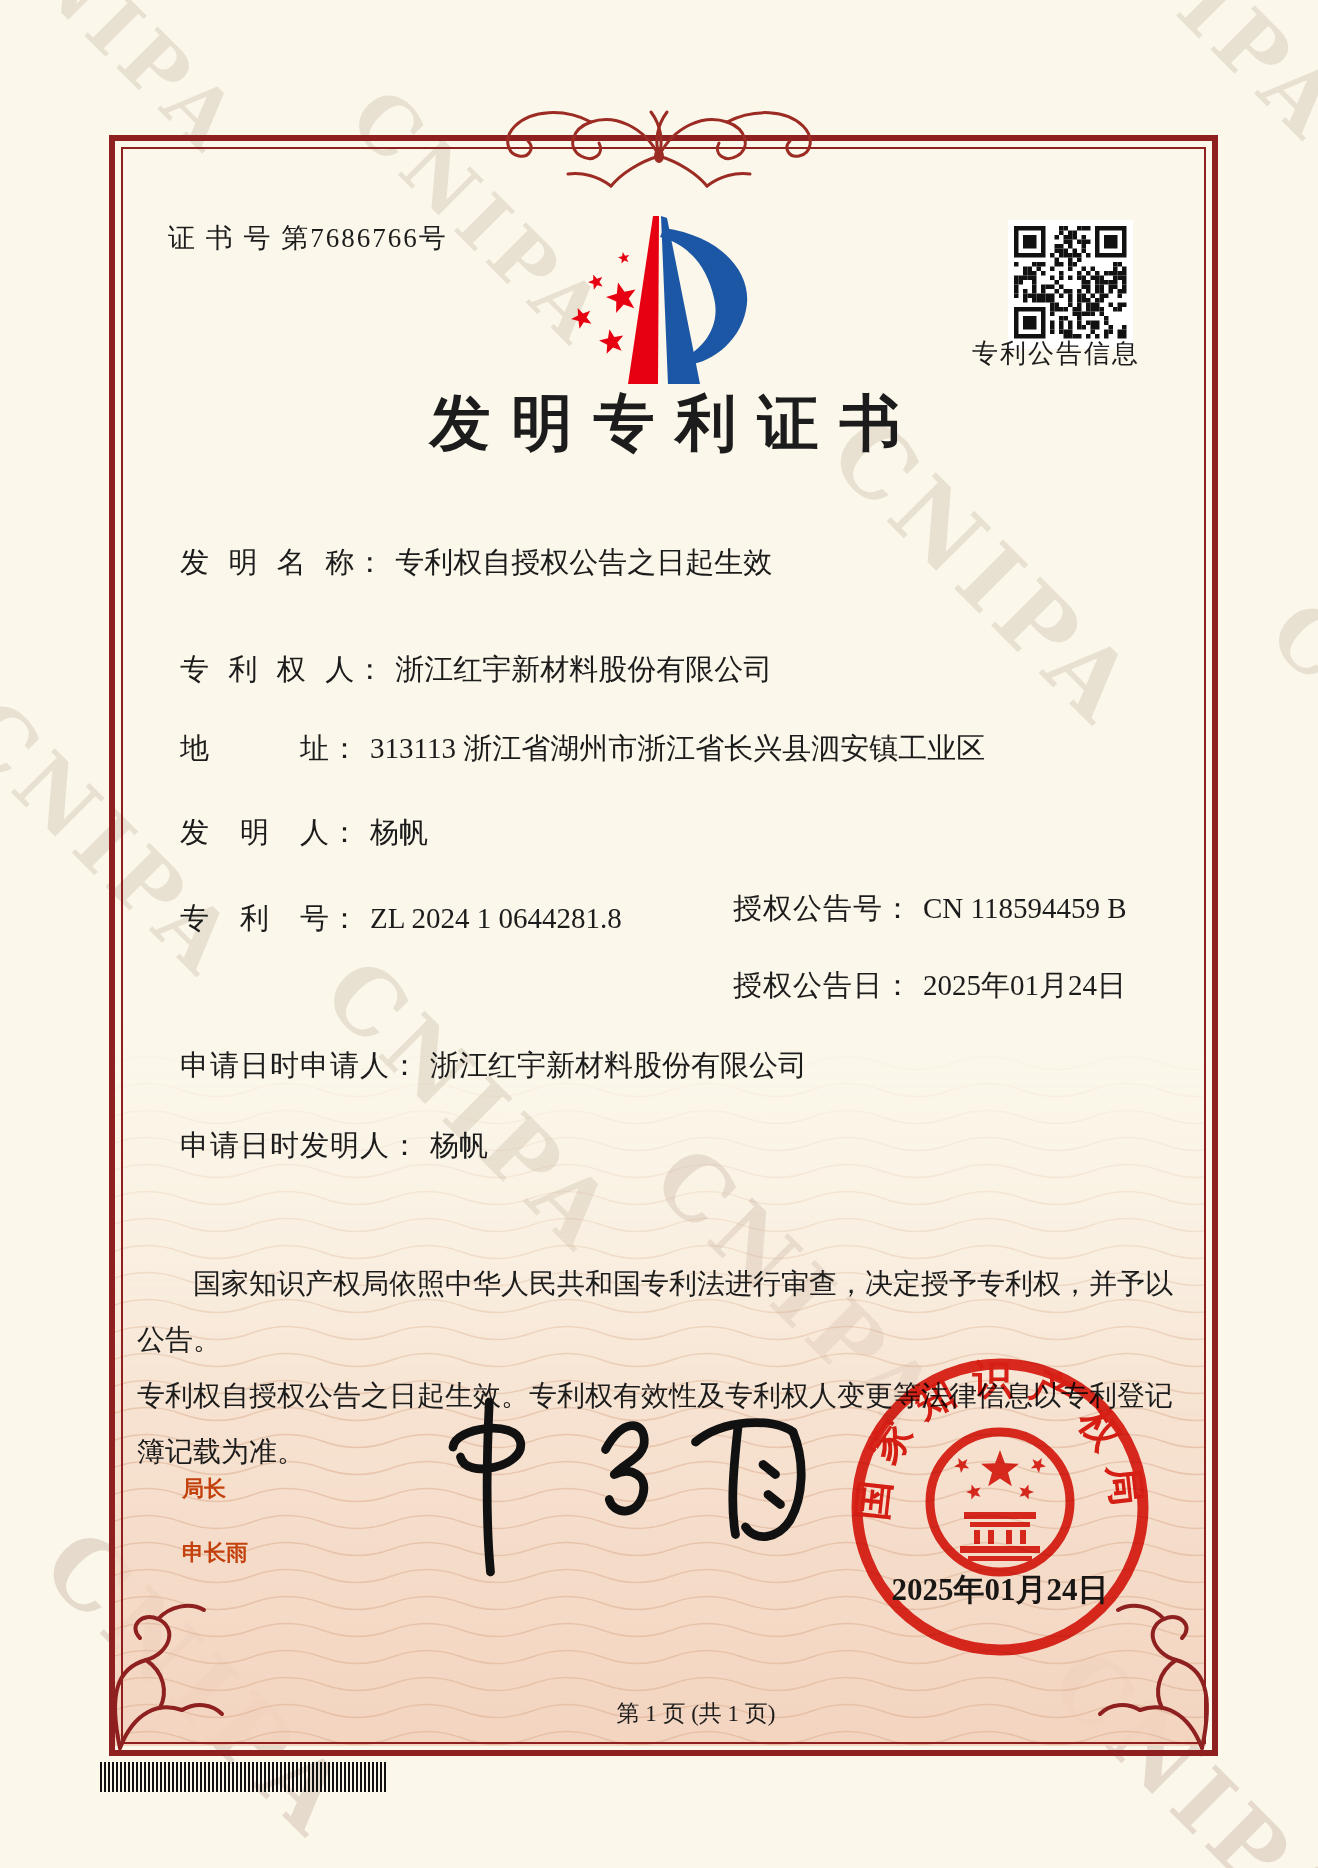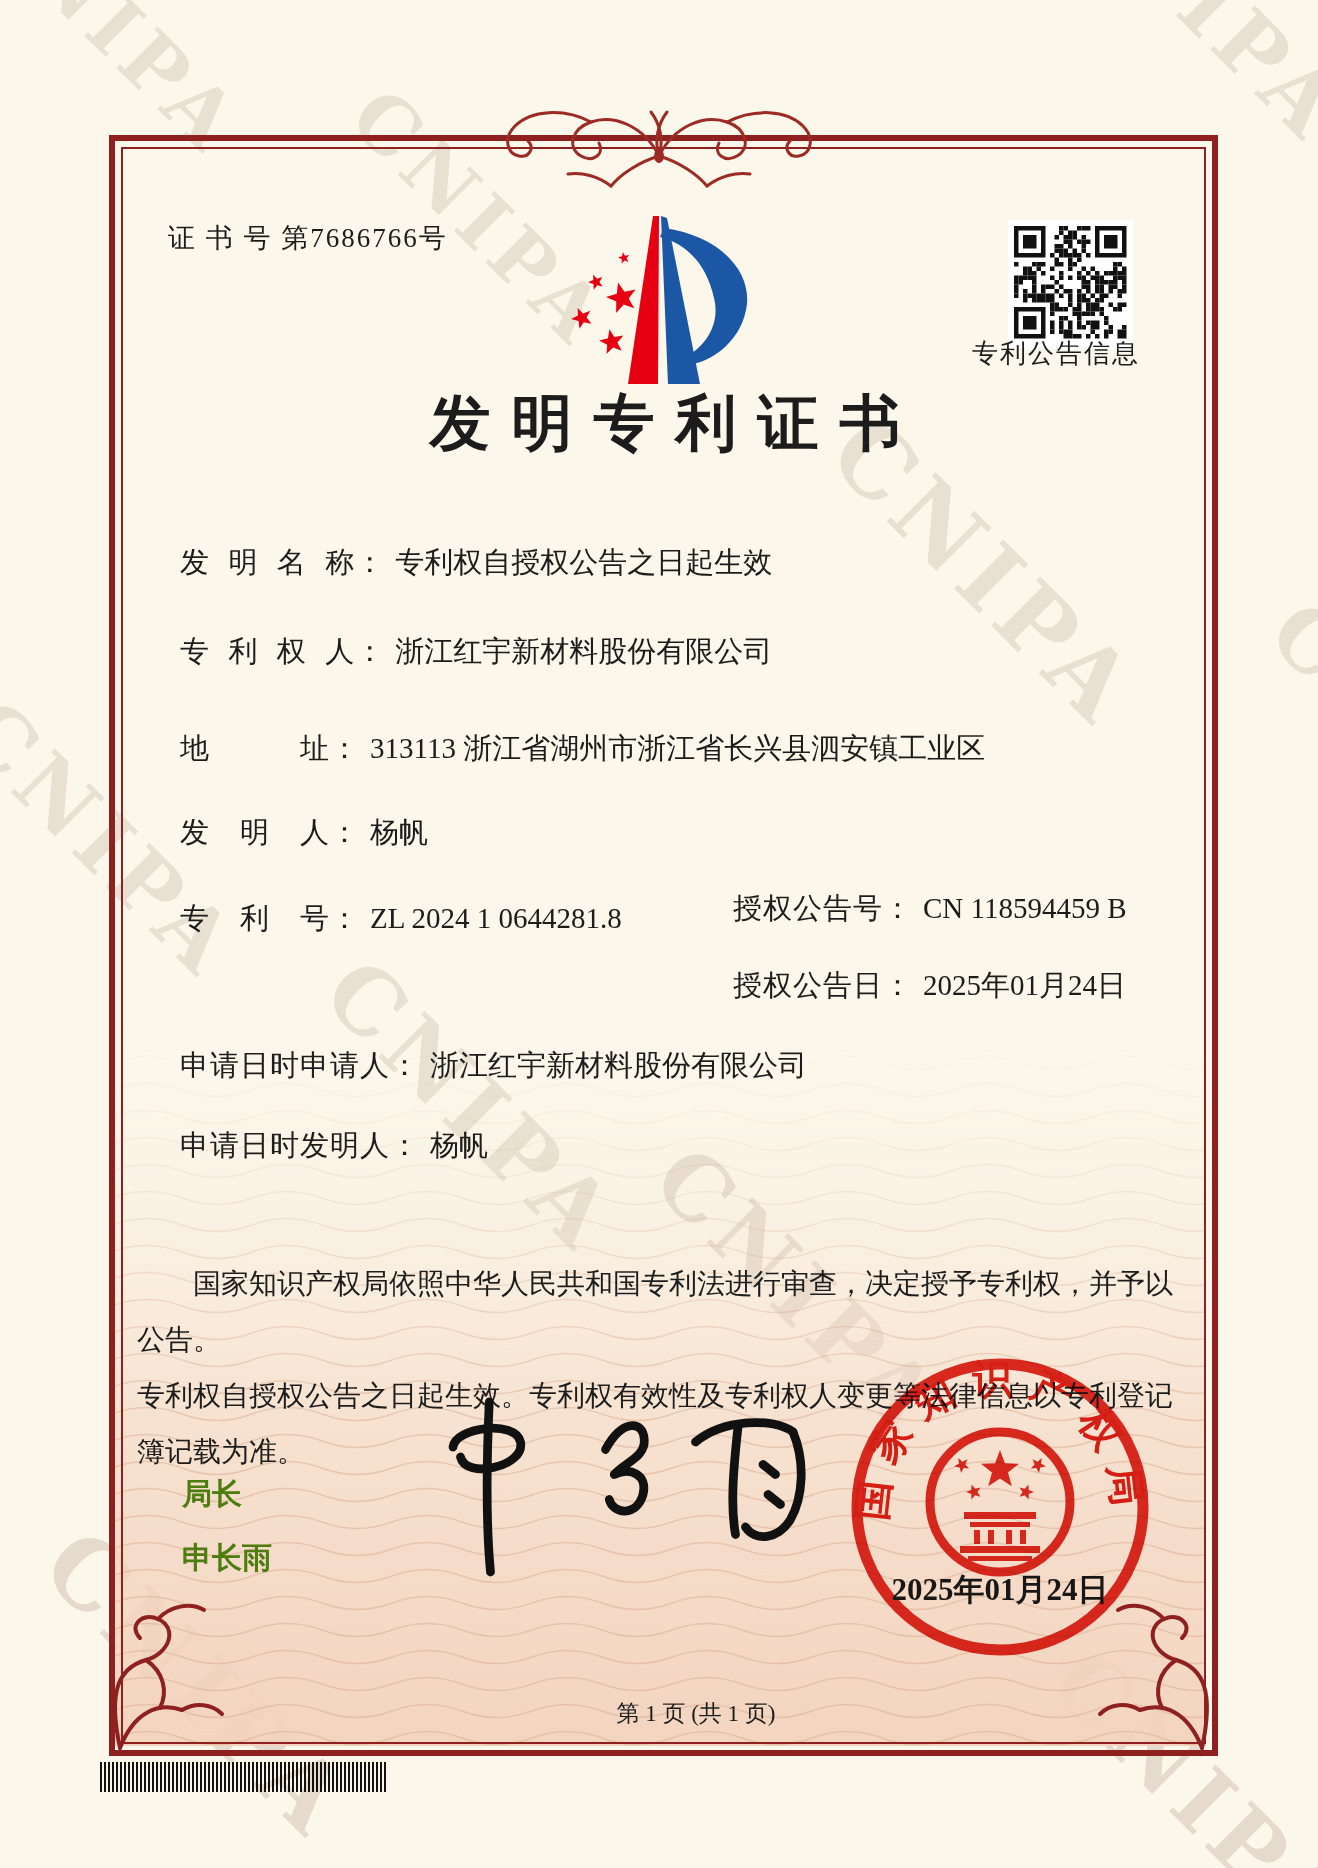--- a/index.html
+++ b/index.html
@@ -35,21 +35,21 @@
   
   .row{position:absolute;font-size:29px;white-space:nowrap;z-index:5;}
   .row .lbl{letter-spacing:1px;font-family:Liberation Mono, monospace;}
   .row .val{margin-left:10px;}
   
   .statement{position:absolute;left:137px;top:1256px;width:1046px;z-index:5;
              font-size:28px;line-height:56px;}
   .statement .l1{text-indent:56px;}
   
   .sig-title,.sig-name{position:absolute;left:182px;z-index:5;
-             font-family:"Liberation Sans","DejaVu Sans",sans-serif;font-size:30px;font-weight:600;color:#4d7c0f;}
+             font-family:"Liberation Sans","DejaVu Sans",sans-serif;font-size:22px;font-weight:600;color:#c2410c;}
   .sig-title{top:1474px;} .sig-name{top:1538px;}
   .sig-script{position:absolute;left:418px;top:1382px;z-index:5;}
   .seal{position:absolute;left:845px;top:1352px;z-index:6;mix-blend-mode:multiply;}
   
   .page-info{position:absolute;left:0;top:1698px;width:100%;text-align:center;font-size:23px;z-index:5;padding-left:37px;}
   .barcode{position:absolute;left:100px;top:1762px;z-index:5;}
 </style>
 </head>
 <body>
 
@@ -384,21 +384,21 @@
         <rect x="9" y="90" width="13.5" height="13.5"></rect>
       </svg>
   </div>
   <div class="qr-caption">专利公告信息</div>
 
   <div class="doc-title">发明专利证书</div>
 
   <div class="row" style="left:180px;top:543px;">
     <span class="lbl">发 明 名 称：</span><span class="val">专利权自授权公告之日起生效</span>
   </div>
-  <div class="row" style="left:180px;top:632px;">
+  <div class="row" style="left:180px;top:650px;">
     <span class="lbl">专 利 权 人：</span><span class="val">浙江红宇新材料股份有限公司</span>
   </div>
   <div class="row" style="left:180px;top:729px;">
     <span class="lbl">地　　　址：</span><span class="val">313113 浙江省湖州市浙江省长兴县泗安镇工业区</span>
   </div>
   <div class="row" style="left:180px;top:813px;">
     <span class="lbl">发　明　人：</span><span class="val">杨帆</span>
   </div>
   <div class="row" style="left:180px;top:899px;">
     <span class="lbl">专　利　号：</span><span class="val">ZL 2024 1 0644281.8</span>

